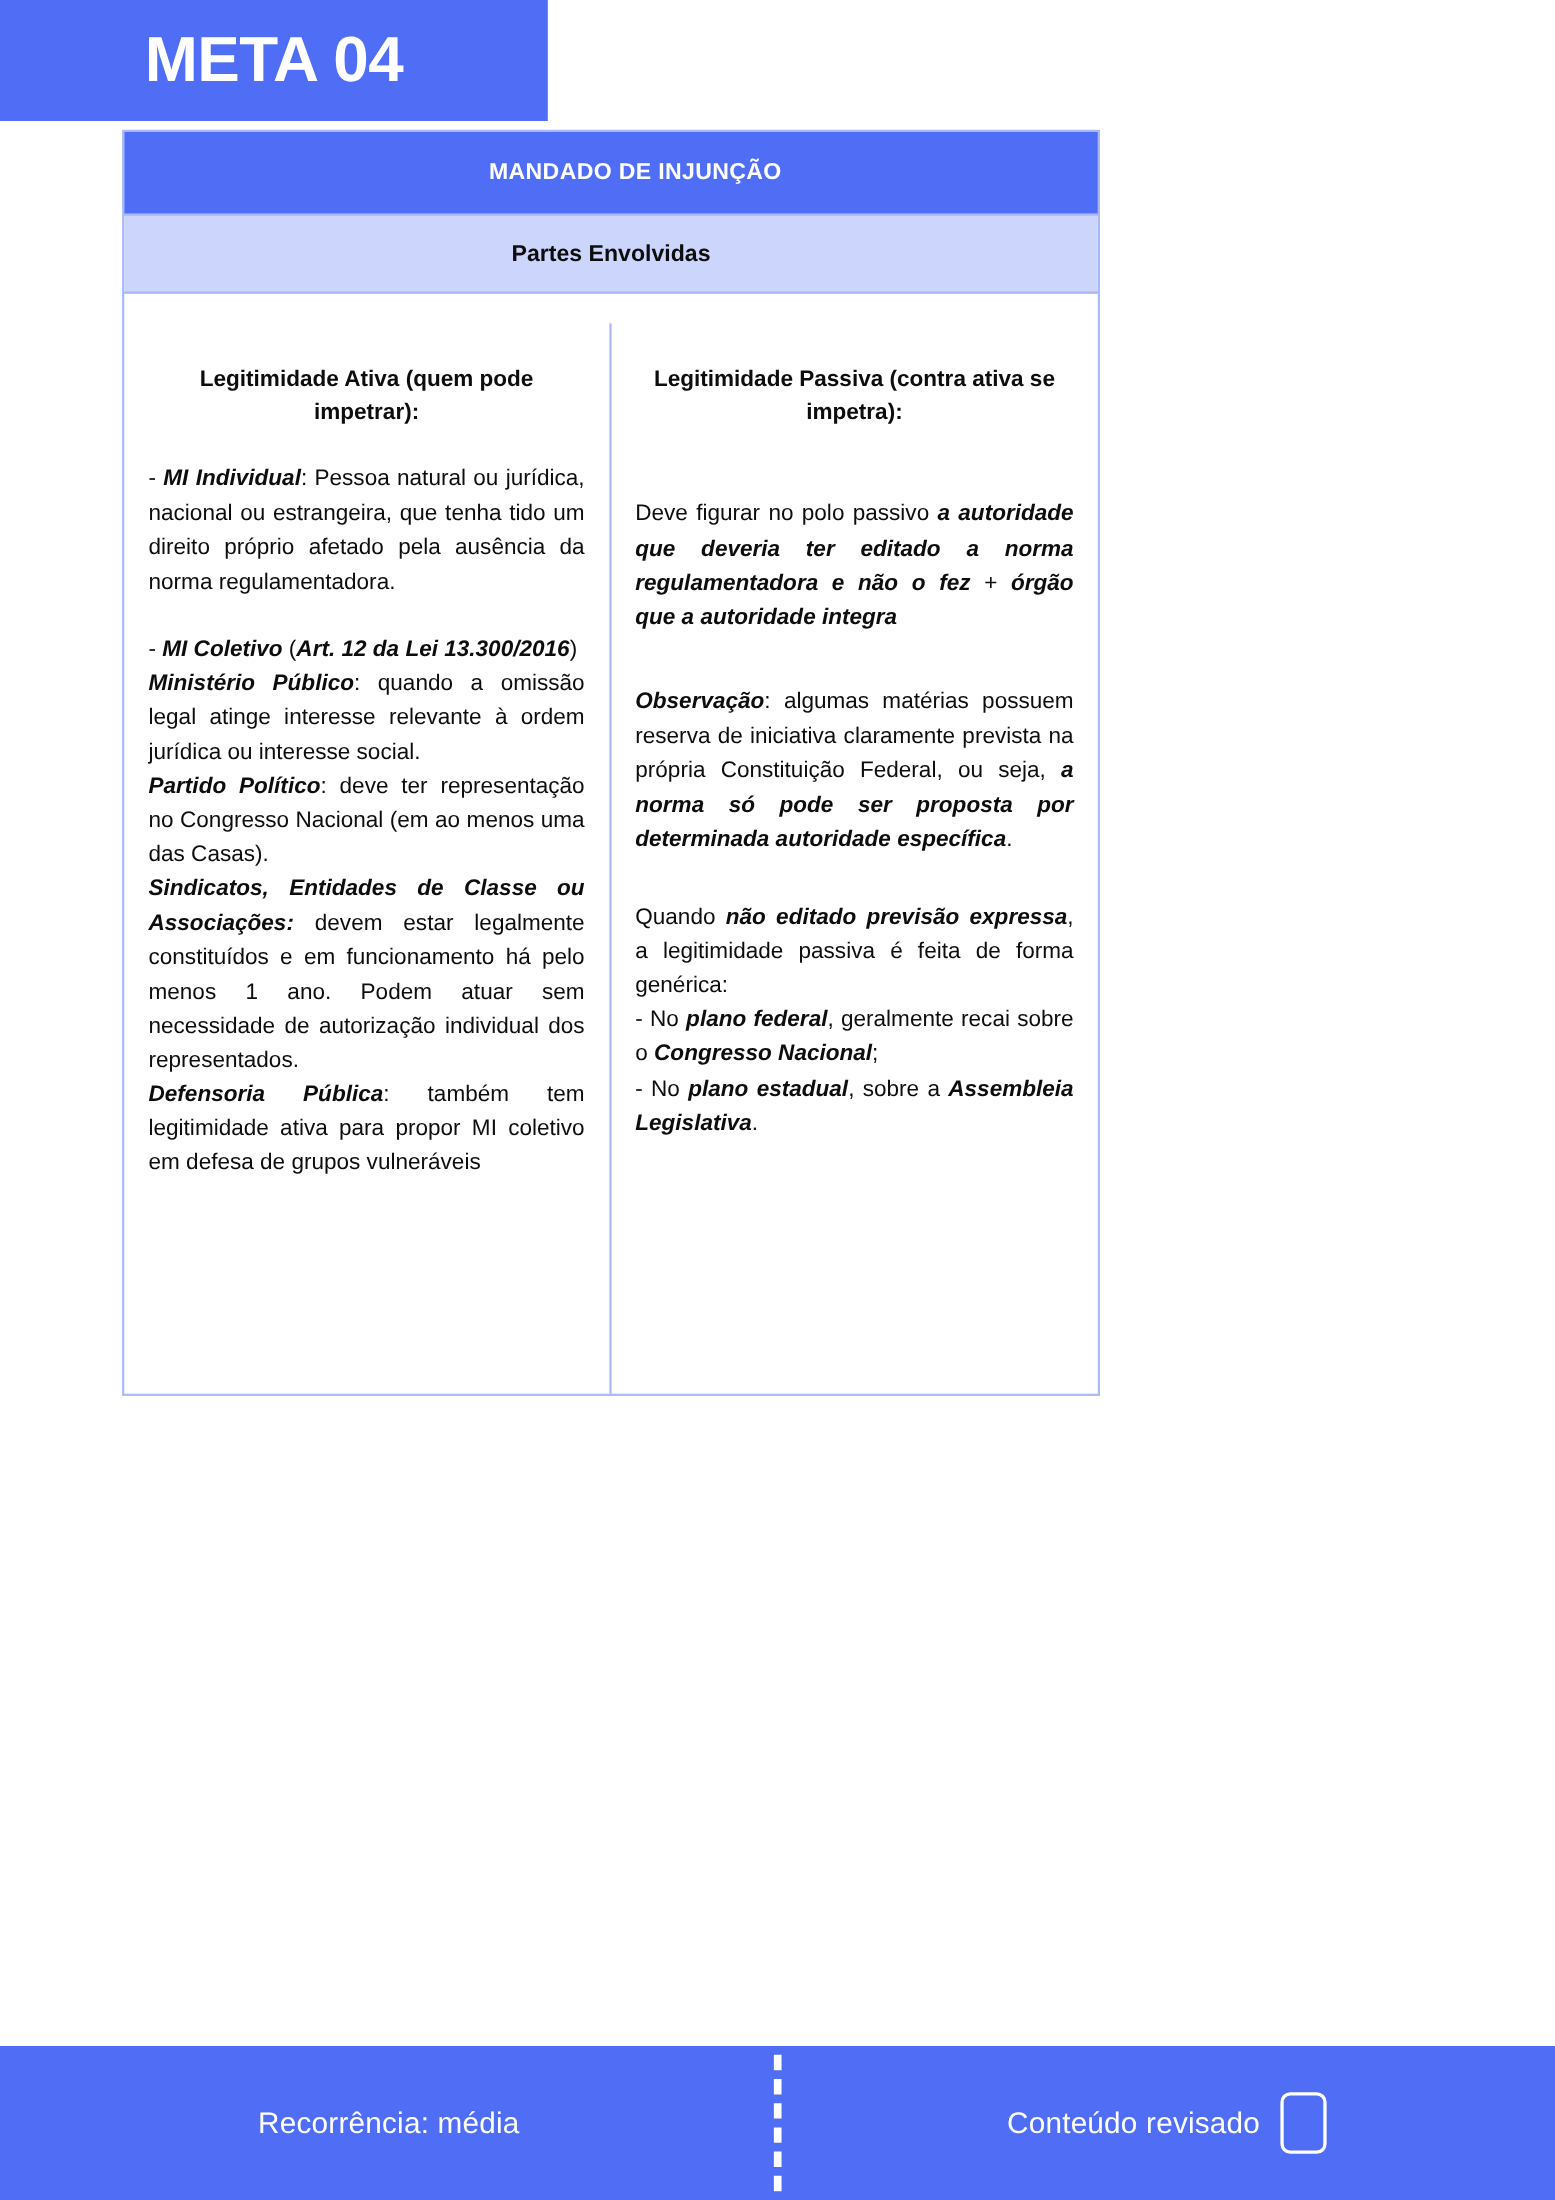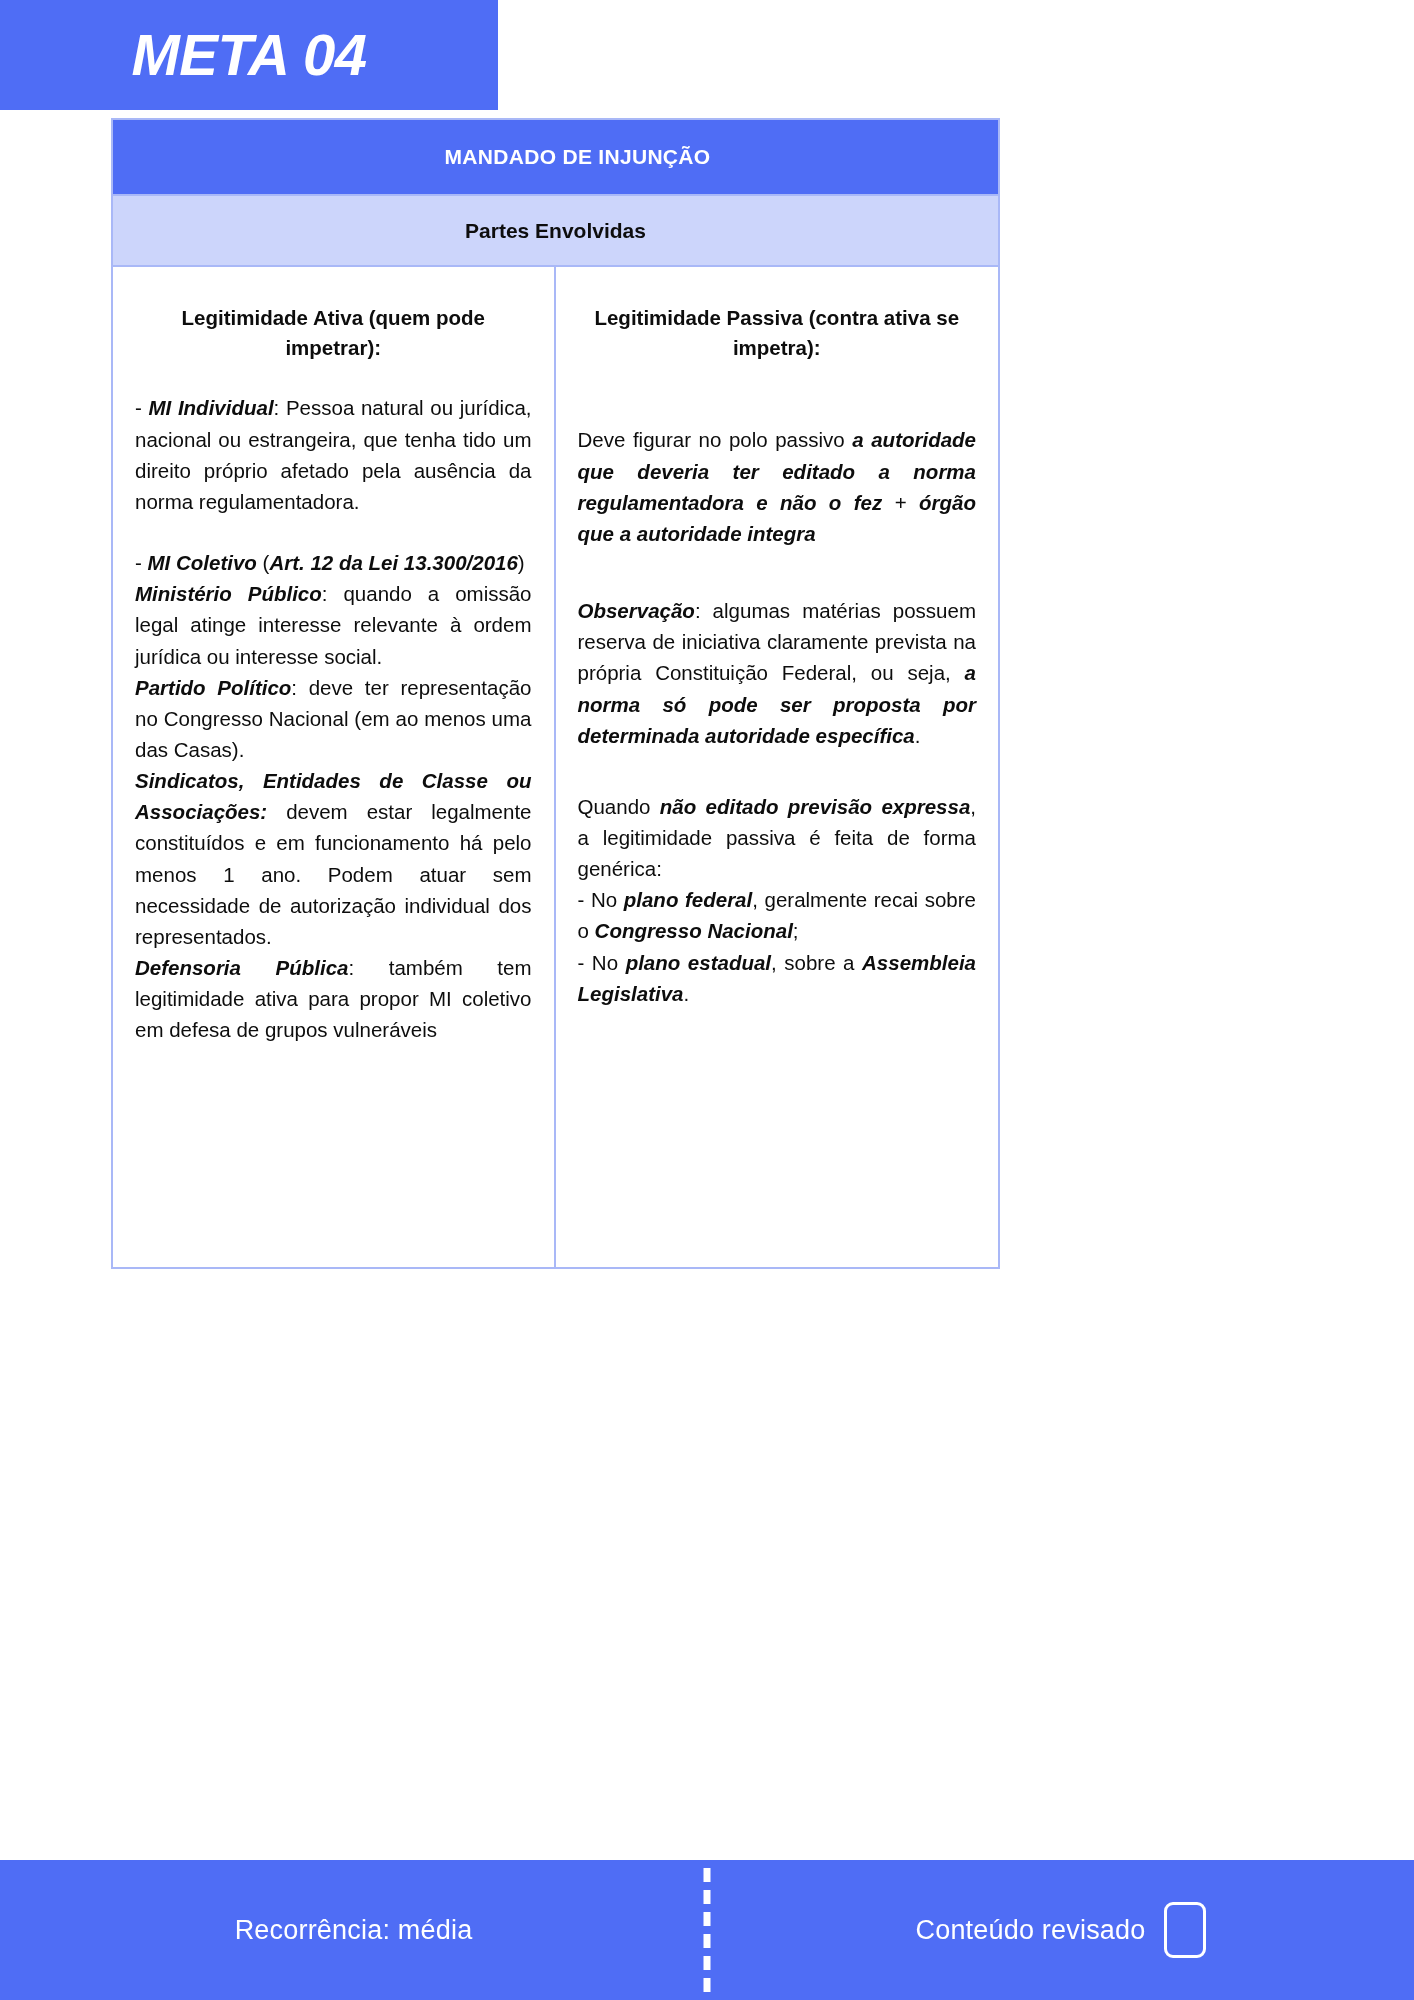--- a/index.html
+++ b/index.html
@@ -29,21 +29,20 @@
     align-items: center;
     justify-content: center;
   }
   .meta-banner-label {
     color: #ffffff;
     font-size: 58px;
     font-weight: 700;
     letter-spacing: -0.5px;
     line-height: 1;
     font-family: "Liberation Sans", sans-serif;
-    font-style: italic;
   }
 
   
   .card {
     position: absolute;
     left: 111px;
     top: 118px;
     width: 889px;
     border: 2px solid #a9b8f7;
     background: #ffffff;
@@ -78,20 +77,21 @@
   }
 
   .columns {
     display: flex;
     align-items: stretch;
     min-height: 1000px;
   }
   .col {
     width: 50%;
     padding: 22px 22px 14px 22px;
+    margin-top: 27px;
   }
   .col-left {
     border-right: 2px solid #a9b8f7;
   }
 
   .col-heading {
     text-align: center;
     font-size: 20.5px;
     font-weight: 700;
     color: #0d0d0d;

